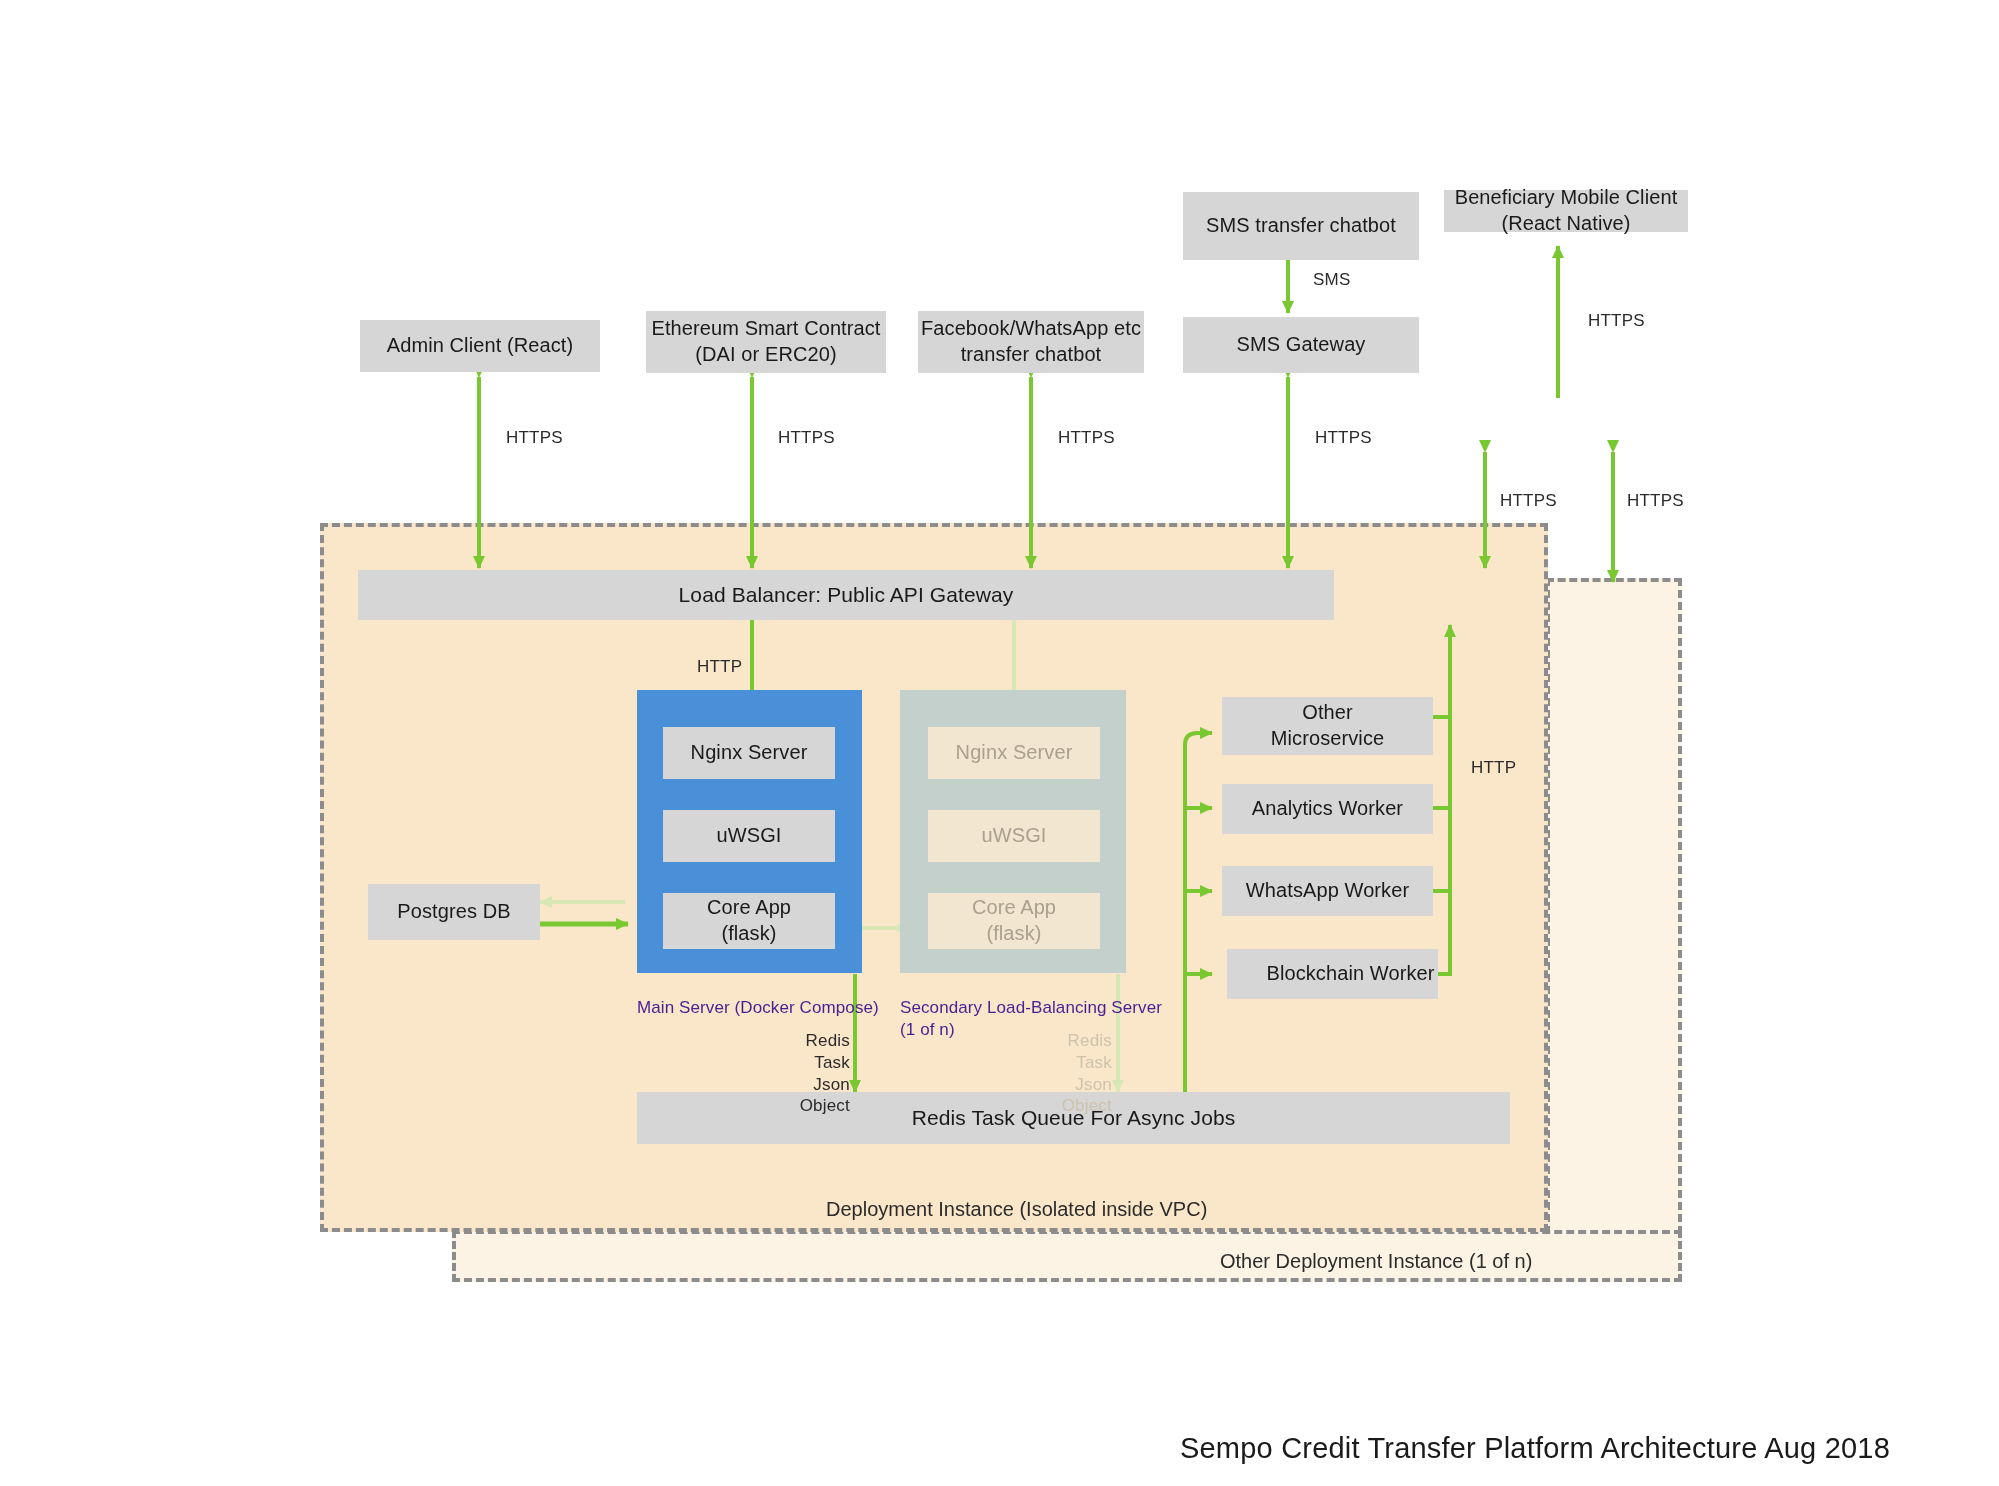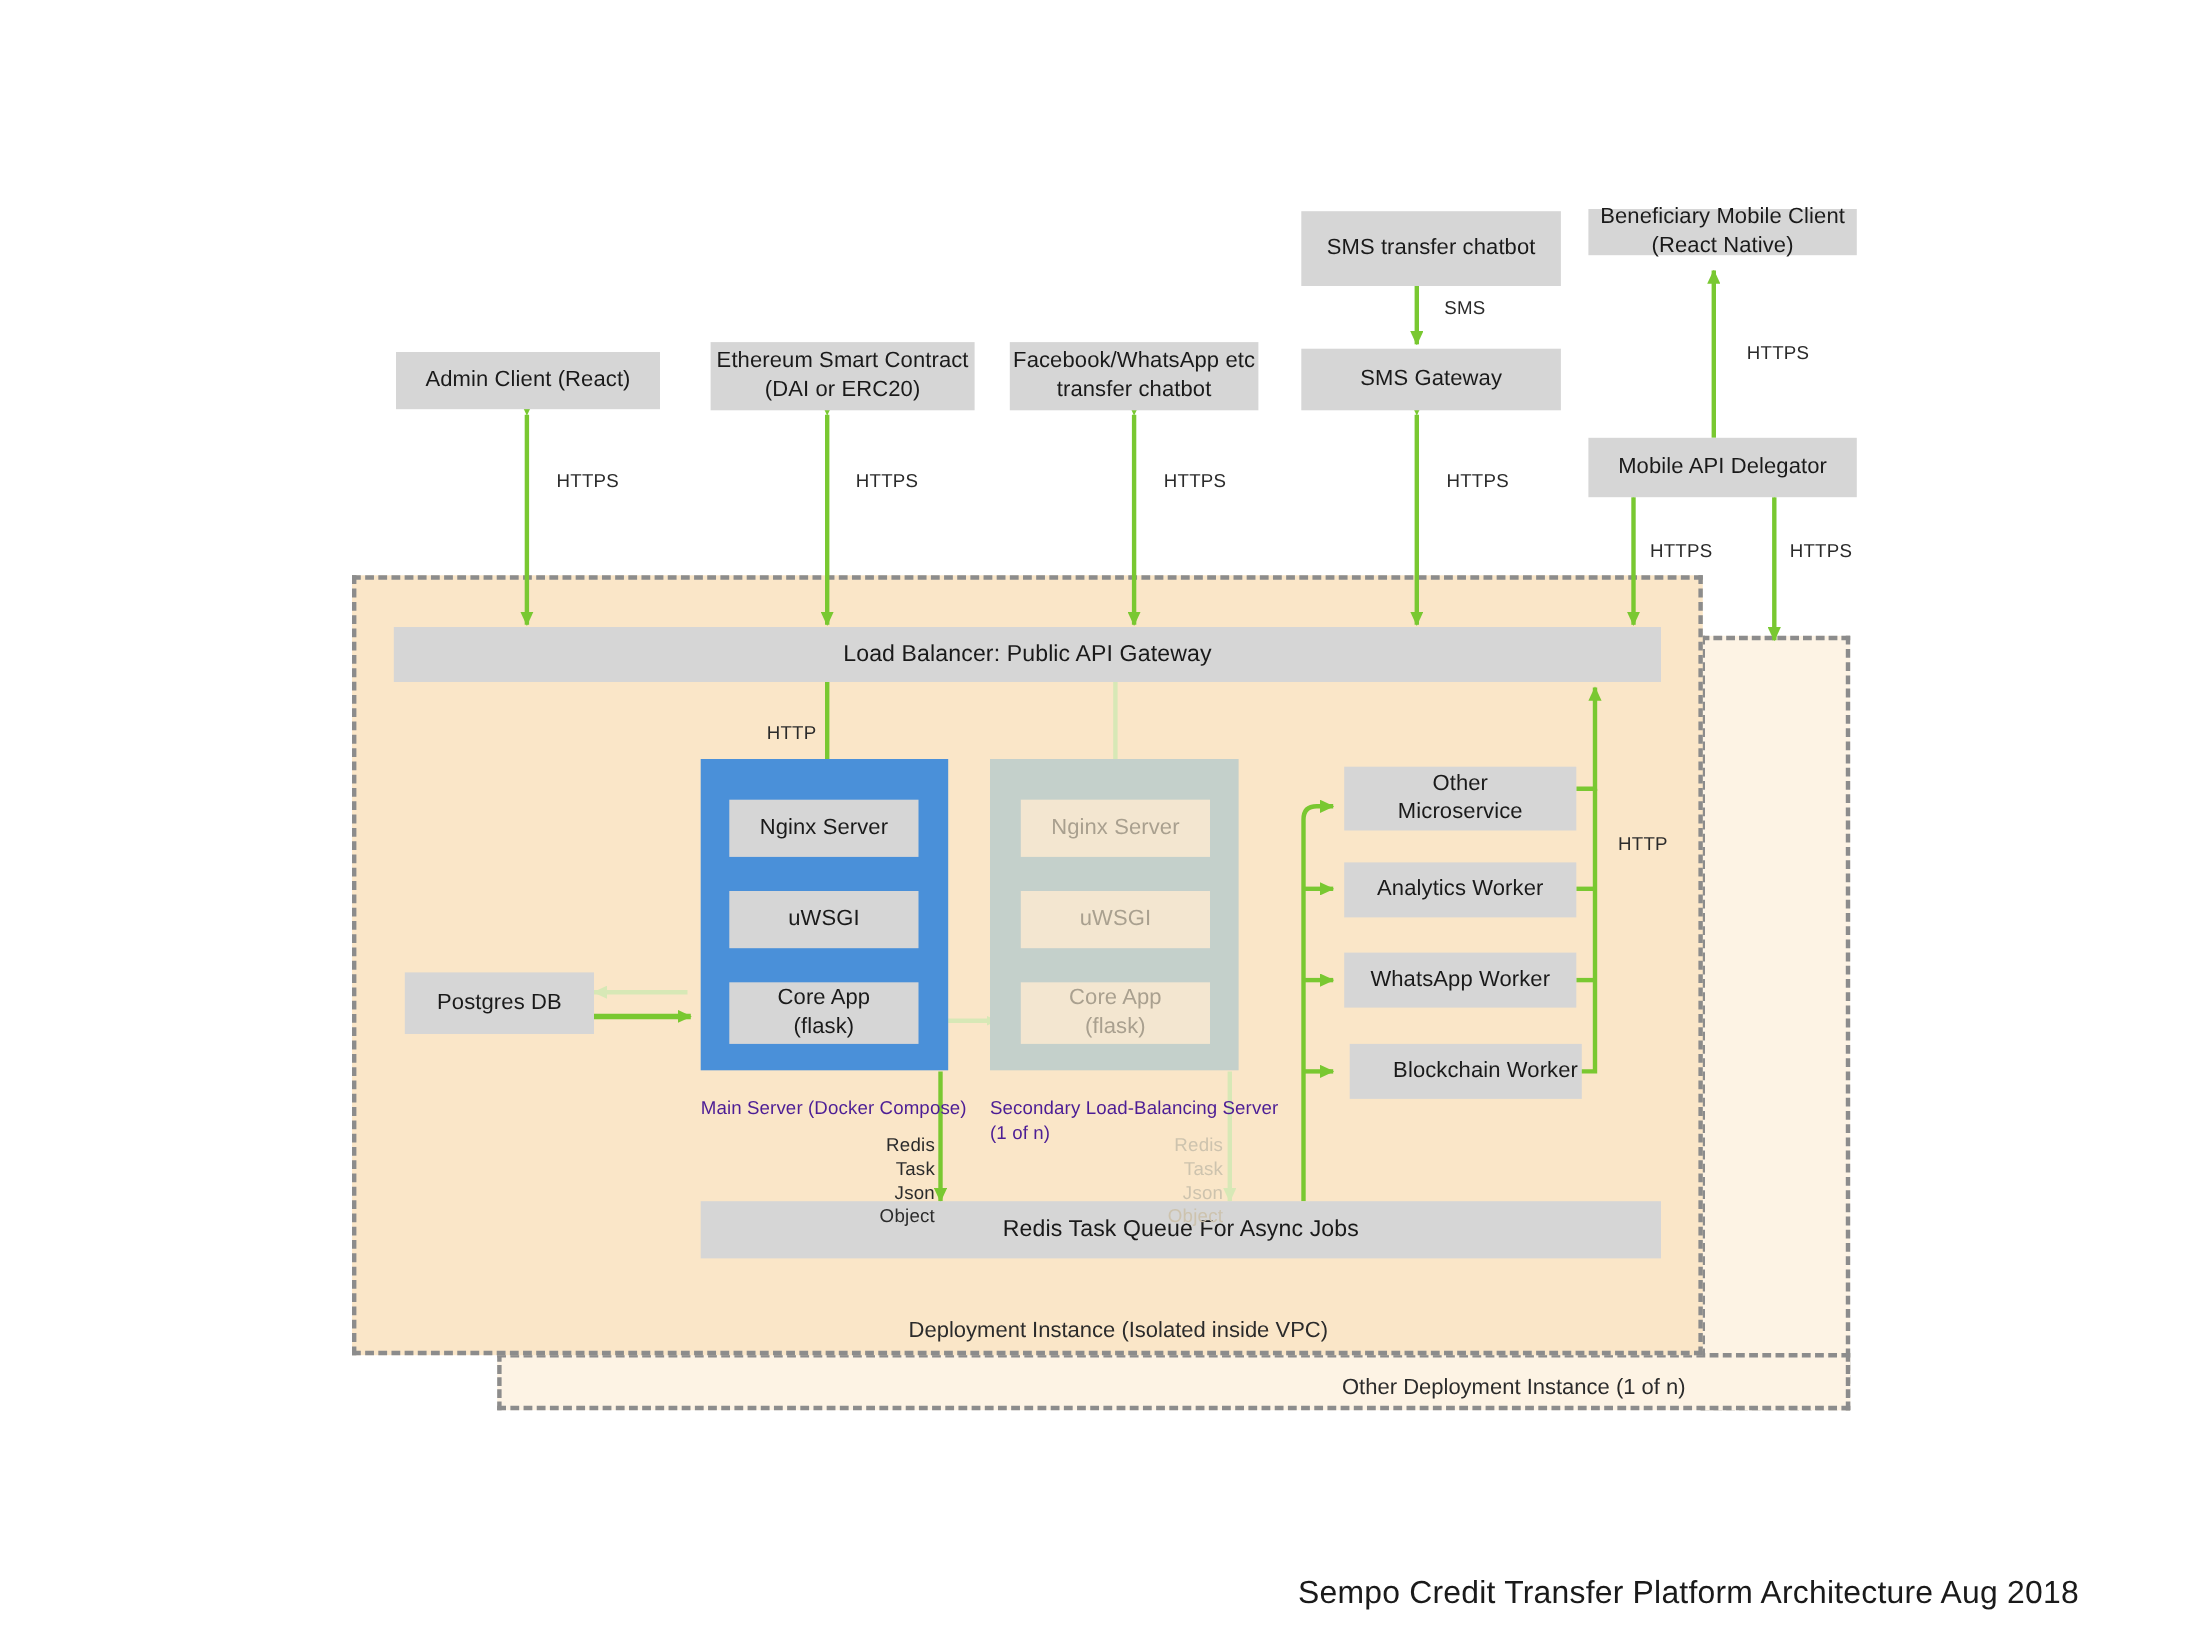--- a/index.html
+++ b/index.html
@@ -199,23 +199,22 @@
   <div class="nodebox" style="left:918px; top:311px; width:226px; height:62px; z-index:5;">Facebook/WhatsApp etc
 transfer chatbot</div>
 
   <div class="nodebox" style="left:1183px; top:192px; width:236px; height:68px; z-index:5;">SMS transfer chatbot</div>
 
   <div class="nodebox" style="left:1183px; top:317px; width:236px; height:56px; z-index:5;">SMS Gateway</div>
 
   <div class="nodebox" style="left:1444px; top:190px; width:244px; height:42px; z-index:5;">Beneficiary Mobile  Client
 (React Native)</div>
 
-  <div class="nodebox" style="left:1444px; top:398px; width:244px; height:54px; z-index:5;">Mobile API Delegator</div>
-
-  <div class="nodebox" style="left:358px; top:570px; width:1152px; height:50px; z-index:5; font-size:21px;">Load Balancer: Public API Gateway</div>
+
+  <div class="nodebox" style="left:358px; top:570px; width:976px; height:50px; z-index:5; font-size:21px;">Load Balancer: Public API Gateway</div>
 
   <div class="serverbox primary" style="left:637px; top:690px; width:225px; height:283px; z-index:4;"></div>
   <div class="nodebox" style="left:663px; top:727px; width:172px; height:52px; z-index:5;">Nginx Server</div>
   <div class="nodebox" style="left:663px; top:810px; width:172px; height:52px; z-index:5;">uWSGI</div>
   <div class="nodebox" style="left:663px; top:893px; width:172px; height:56px; z-index:5;">Core App
 (flask)</div>
   <div class="captionlabel" style="left:637px; top:997px; z-index:6;">Main Server (Docker Compose)</div>
 
   <div class="serverbox secondary" style="left:900px; top:690px; width:226px; height:283px; z-index:4;"></div>
   <div class="nodebox faded" style="left:928px; top:727px; width:172px; height:52px; z-index:5;">Nginx Server</div>

